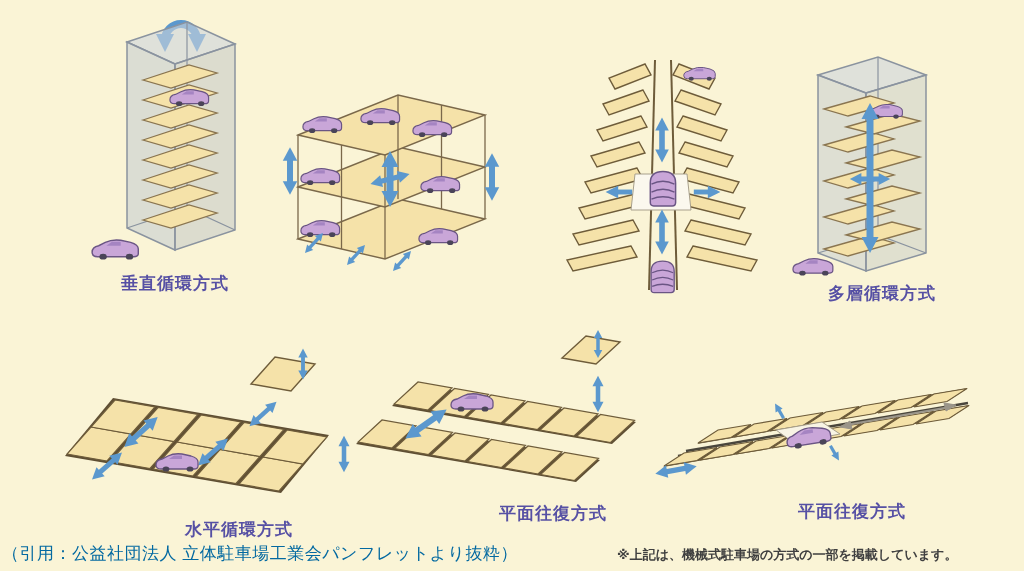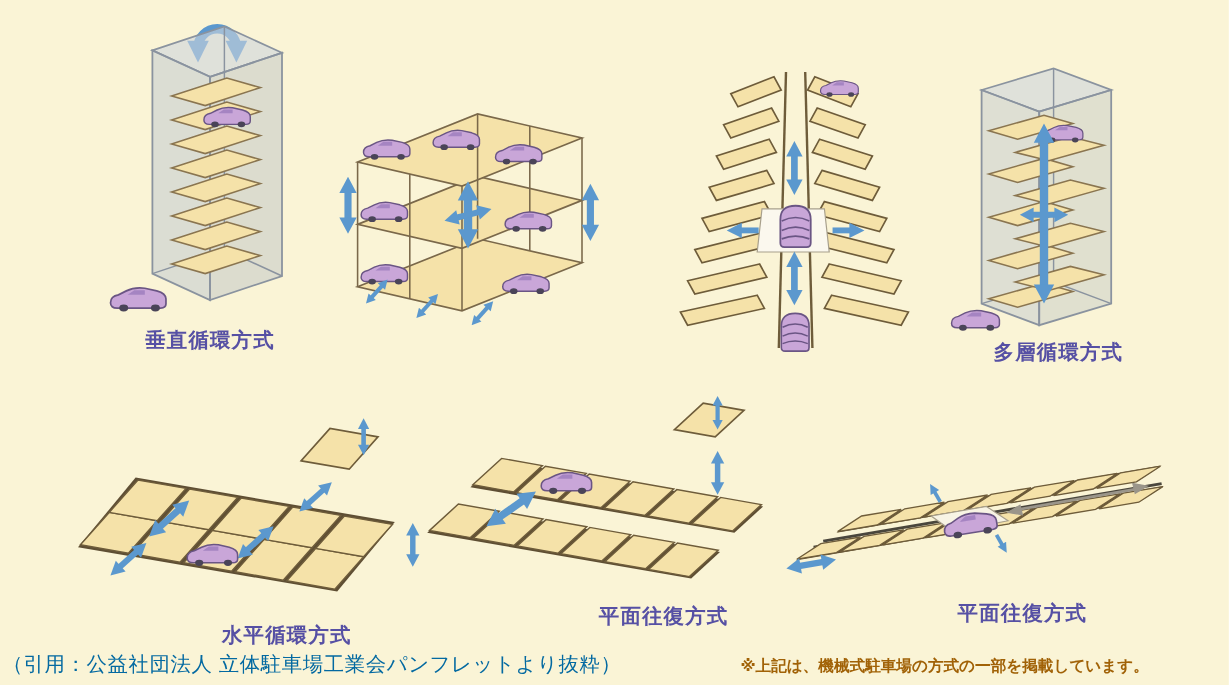--- a/index.html
+++ b/index.html
@@ -1,21 +1,21 @@
 <!DOCTYPE html>
 <html><head>
 <meta charset="utf-8">
 <style>
   html,body{margin:0;padding:0;}
   body{font-family:"Liberation Sans","DejaVu Sans",sans-serif;}
   .page{position:relative;width:1024px;height:571px;background:#FAF4D6;overflow:hidden;}
   .figure{position:absolute;}
   .fig-label{display:block;text-align:center;font-size:17px;font-weight:bold;color:#5650A4;letter-spacing:1px;margin-top:2px;white-space:nowrap;}
   .footer-citation{position:absolute;left:2px;top:542px;font-size:17px;color:#0369a1;letter-spacing:0.5px;white-space:nowrap;}
-  .footer-note{position:absolute;left:617px;top:546px;font-size:13px;font-weight:bold;color:#a16207;white-space:nowrap;}
+  .footer-note{position:absolute;left:617px;top:546px;font-size:13px;font-weight:bold;color:#404040;white-space:nowrap;}
   svg{display:block;}
 </style>
 </head>
 <body>
 
 <div class="page">
 
   <svg width="0" height="0" style="position:absolute" aria-hidden="true">
     <defs>
       <g id="dbl-arrow">

